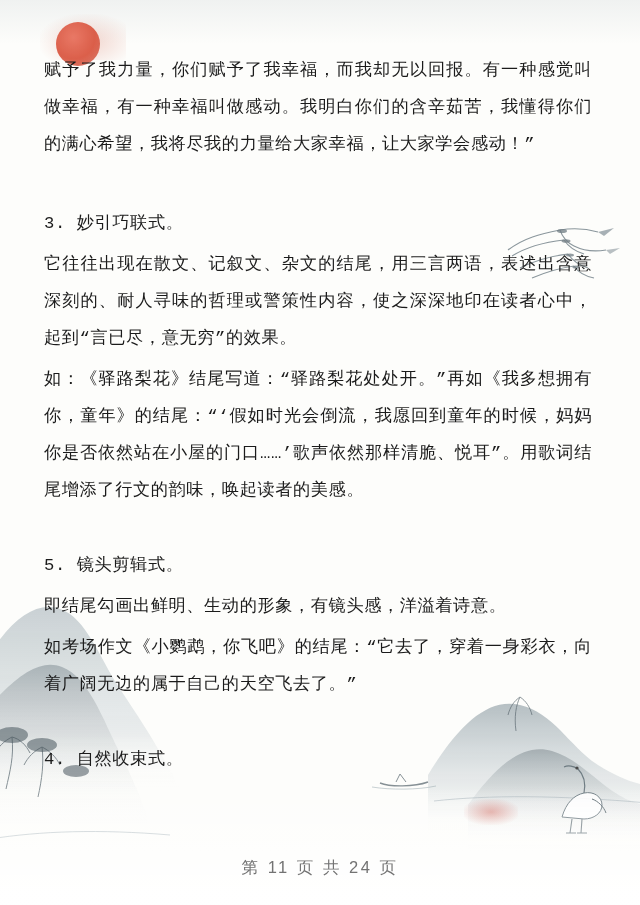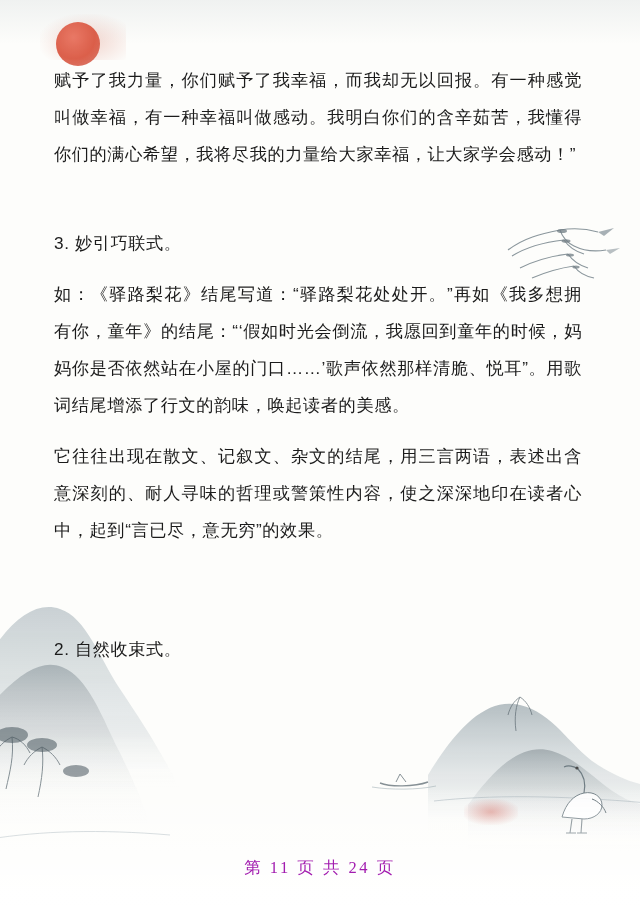--- a/index.html
+++ b/index.html
@@ -98,48 +98,48 @@
   .content {
     position: absolute;
     left: 0;
     top: 0;
     width: 640px;
     padding: 48px 44px 0 40px;
     box-sizing: border-box;
     z-index: 5;
   }
   p {
-    margin: 14px;
+    margin: 4px;
     font-size: 17.2px;
     line-height: 37px;
     color: #1b1b1b;
     letter-spacing: 0.6px;
     text-align: justify;
     text-justify: inter-character;
-    font-family: Liberation Sans, sans-serif;
+    font-family: Liberation Mono, monospace;
   }
   .para { margin-bottom: 0; }
   .gap-lg { height: 38px; }
   .gap-md { height: 34px; }
 
   
   .footer {
     position: absolute;
     left: 0;
     bottom: 26px;
     width: 640px;
     text-align: center;
     z-index: 6;
   }
   .footer .pager {
     display: inline-block;
     font-size: 16.5px;
-    color: #a21caf;
+    color: #737373;
     letter-spacing: 2.5px;
-    font-family: Liberation Serif, serif;
+    font-family: Liberation Sans, sans-serif;
   }
 </style>
 </head>
 <body>
 
 <div class="page">
 
   <div class="deco top-mist"></div>
   <div class="deco sun-smudge"></div>
   <div class="deco sun"></div>
@@ -233,24 +233,27 @@
     <path d="M2 20 C20 23, 48 23, 66 19" stroke="#9dacb3" stroke-width="0.8" fill="none"></path>
   </svg>
 
   <div class="deco red-smudge"></div>
   <div class="deco bottom-mist"></div>
 
   <div class="content">
     <p class="para">赋予了我力量，你们赋予了我幸福，而我却无以回报。有一种感觉叫做幸福，有一种幸福叫做感动。我明白你们的含辛茹苦，我懂得你们的满心希望，我将尽我的力量给大家幸福，让大家学会感动！”</p>
     <div class="gap-lg"></div>
     <p class="para">3. 妙引巧联式。</p>
+    <p class="para">它往往出现在散文、记叙文、杂文的结尾，用三言两语，表述出含意深刻的、耐人寻味的哲理或警策性内容，使之深深地印在读者心中，起到“言已尽，意无穷”的效果。</p>
     <p class="para">如：《驿路梨花》结尾写道：“驿路梨花处处开。”再如《我多想拥有你，童年》的结尾：“‘假如时光会倒流，我愿回到童年的时候，妈妈你是否依然站在小屋的门口……’歌声依然那样清脆、悦耳”。用歌词结尾增添了行文的韵味，唤起读者的美感。</p>
-    <p class="para">它往往出现在散文、记叙文、杂文的结尾，用三言两语，表述出含意深刻的、耐人寻味的哲理或警策性内容，使之深深地印在读者心中，起到“言已尽，意无穷”的效果。</p>
     <div class="gap-md"></div>
+    <p class="para">5. 镜头剪辑式。</p>
+    <p class="para">即结尾勾画出鲜明、生动的形象，有镜头感，洋溢着诗意。</p>
+    <p class="para">如考场作文《小鹦鹉，你飞吧》的结尾：“它去了，穿着一身彩衣，向着广阔无边的属于自己的天空飞去了。”</p>
     <div class="gap-md"></div>
-    <p class="para">2. 自然收束式。</p>
+    <p class="para">4. 自然收束式。</p>
   </div>
 
   <div class="footer">
     <span class="pager">第 11 页 共 24 页</span>
   </div>
 
 </div>
 
 </body></html>

